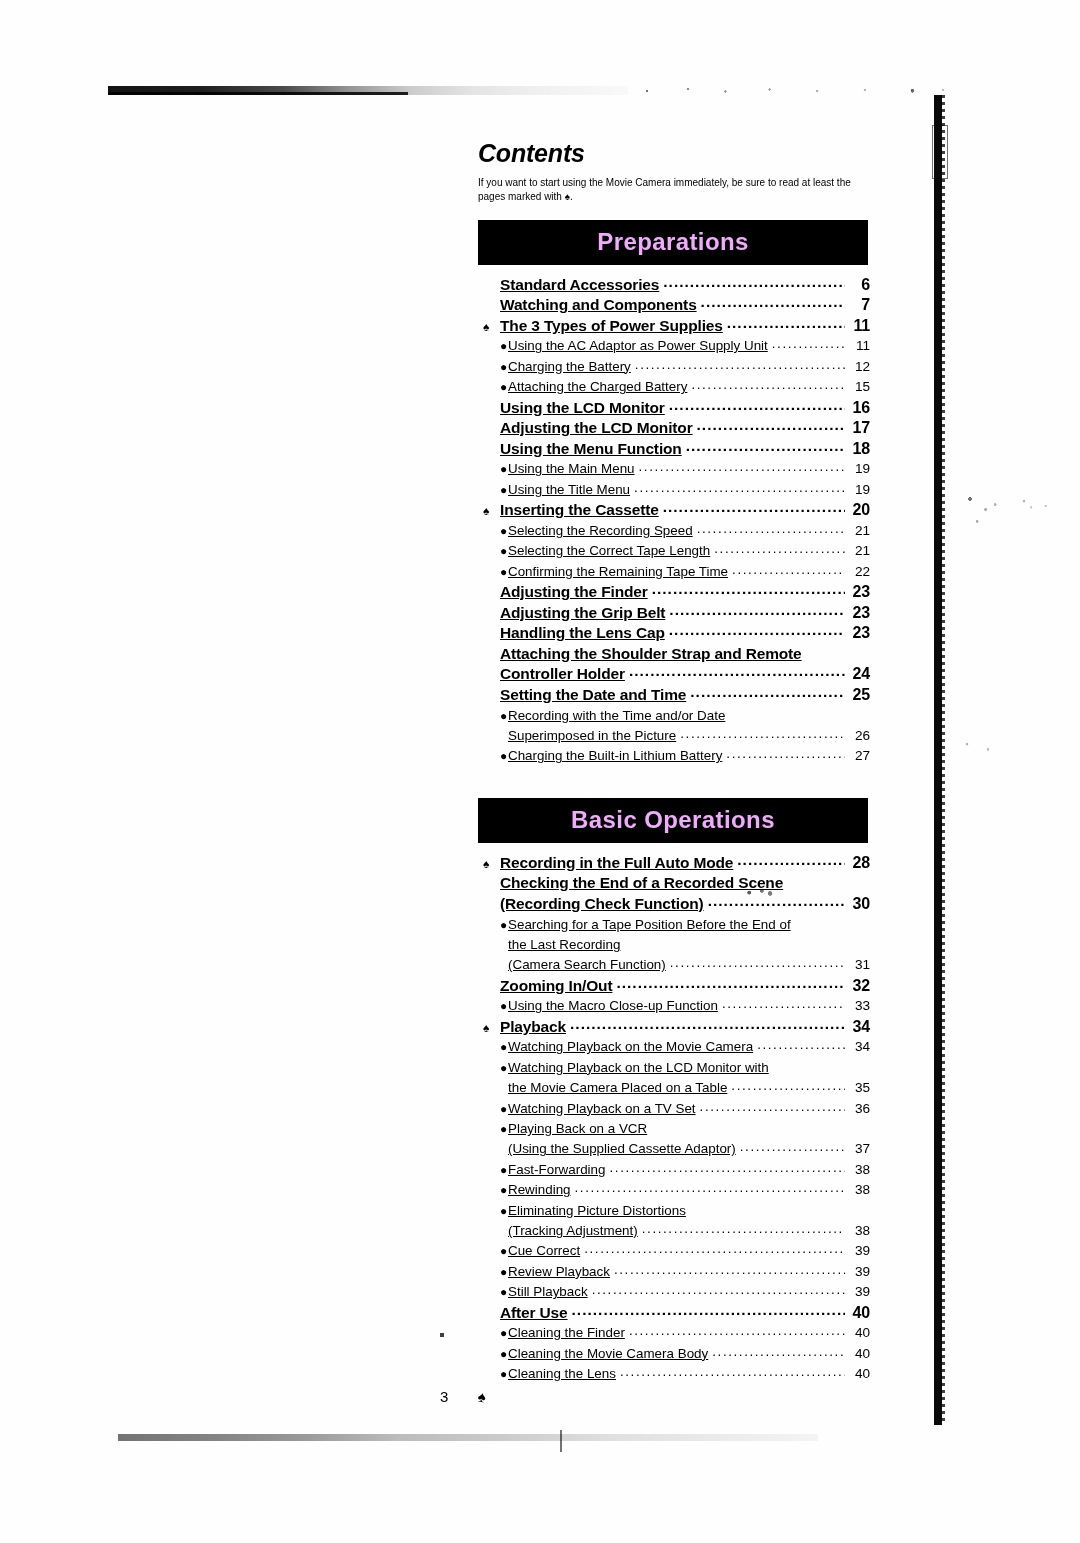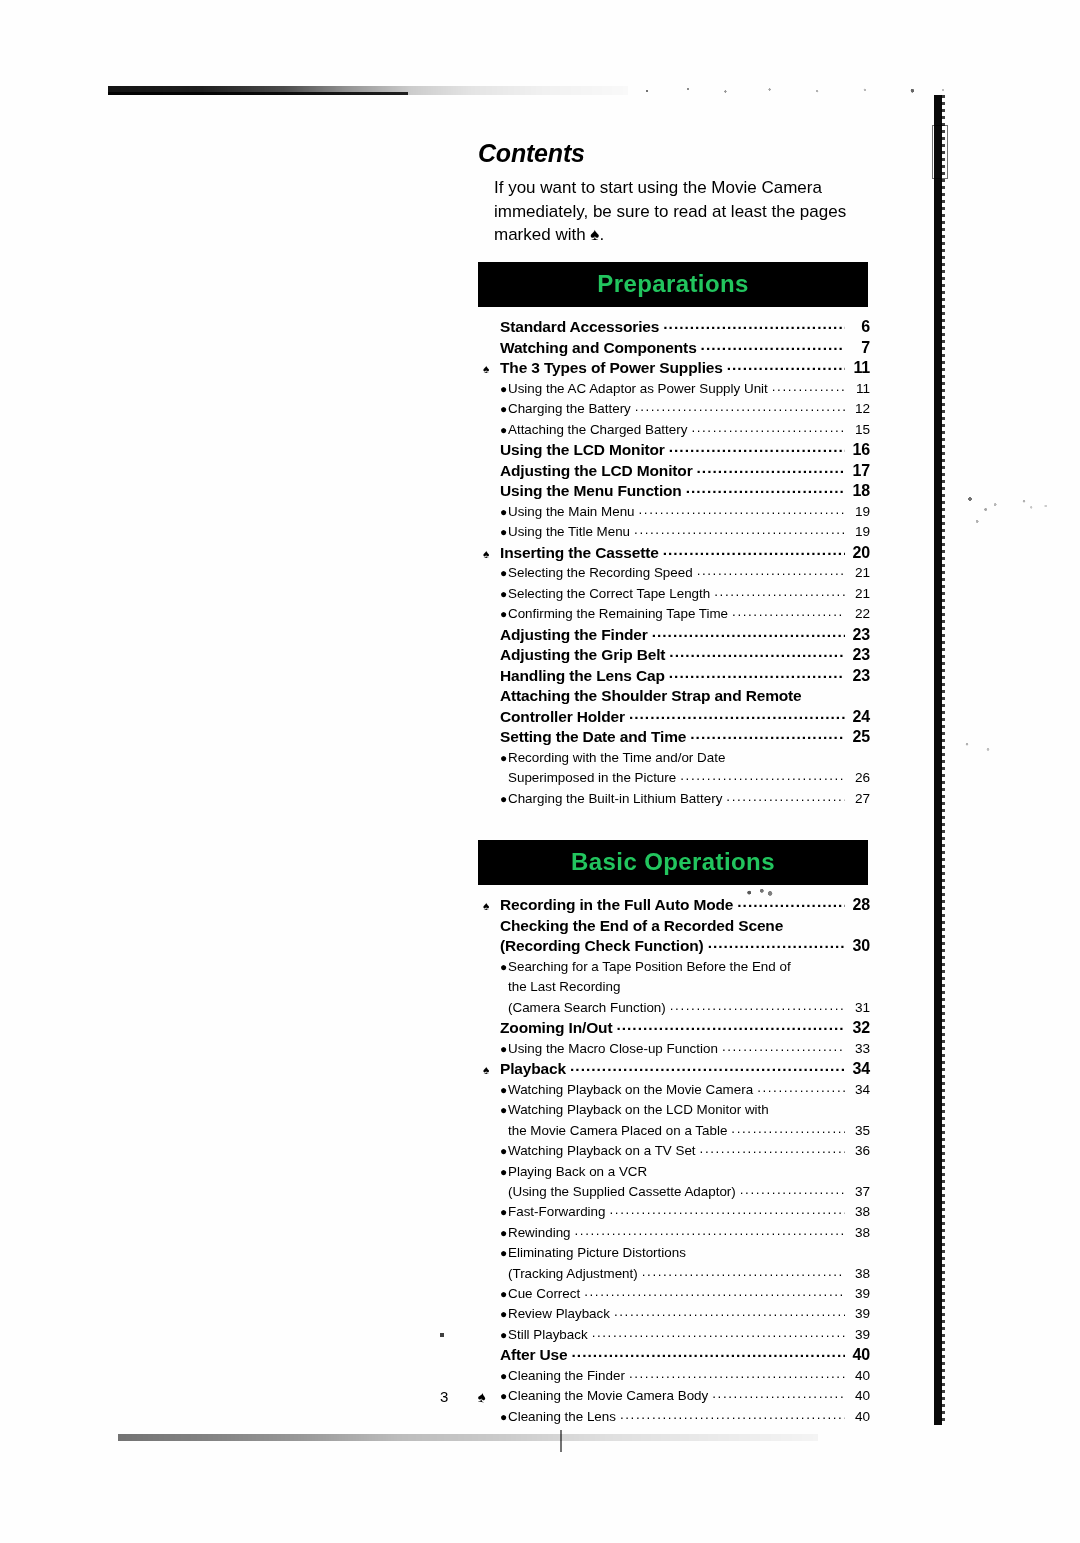--- a/index.html
+++ b/index.html
@@ -180,29 +180,29 @@
   h1.doc-title {
     font-size: 25px;
     font-weight: bold;
     font-style: italic;
     letter-spacing: -0.2px;
     margin: 0 0 10px 0;
     line-height: 1.05;
   }
 
   p.intro {
-    font-size: 17px;
+    font-size: 10px;
     line-height: 1.37;
-    margin: 0 0 16px 16px;
+    margin: 0 0 16px 0;
     width: 388px;
   }
 
   .section-bar {
     background: #000000;
-    color: #22c55e;
+    color: #f0abfc;
     text-align: center;
     font-size: 24px;
     font-weight: bold;
     letter-spacing: 0.4px;
     padding: 8px 0 9px 0;
     margin: 0 0 10px 0;
     width: 390px;
     box-sizing: border-box;
   }
   .section-bar.second { margin-top: 31px; }
@@ -254,21 +254,21 @@
     font-size: 12px;
   }
   li.sub .page-num { font-size: 13.6px; font-weight: normal; }
 
   
   li.cont {
     padding-left: 30px;
     justify-content: space-between;
   }
 
-  .label { white-space: pre; }
+  .label { white-space: pre; text-decoration: underline; }
 
   .leader {
     flex: 1 1 auto;
     min-width: 6px;
     overflow: hidden;
     white-space: nowrap;
     margin: 0 3px 0 4px;
     position: relative;
     top: -2px;
     letter-spacing: 1.6px;

